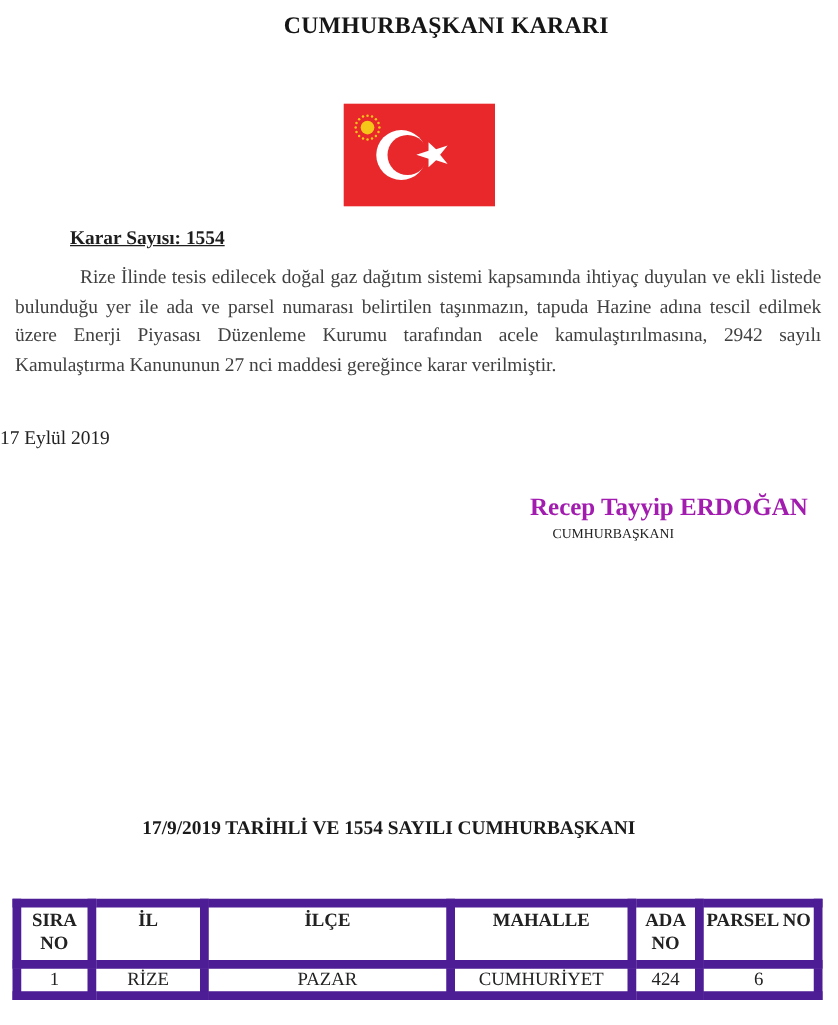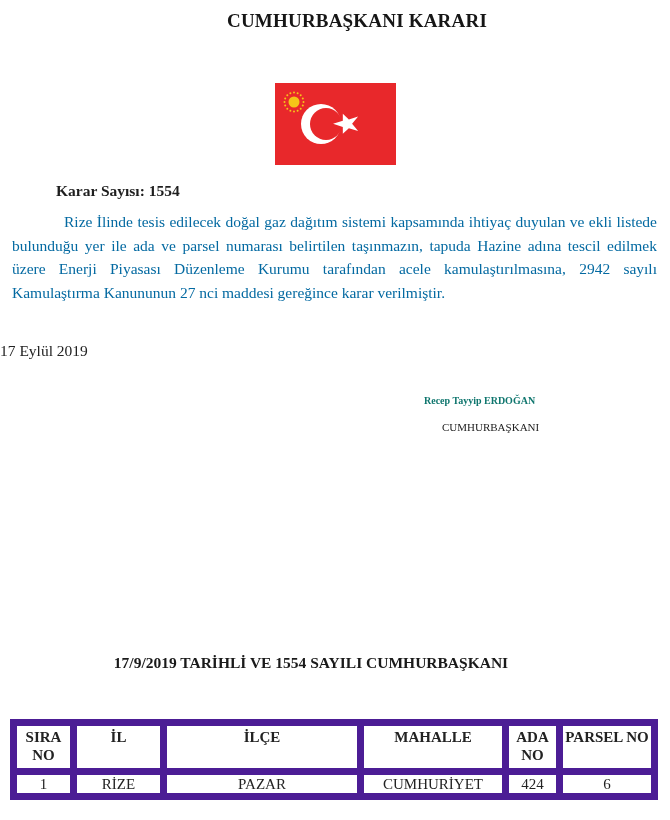--- a/index.html
+++ b/index.html
@@ -28,41 +28,42 @@
     .flag {
       left: 275px; top: 83px;
       width: 121px; height: 82px;
       background: #e8282b;
     }
     .decision-number {
       left: 56px; top: 182px;
       font-weight: bold;
       font-size: 15.5px;
       color: #1e1e1e;
+      text-decoration: underline;
     }
     .body-text {
       left: 12px; top: 210px;
       width: 645px;
       font-size: 15.5px;
       line-height: 23.5px;
       text-align: justify;
       text-indent: 52px;
-      color: #0369a1;
+      color: #404040;
     }
     .date {
       left: 0; width: 670px; top: 342px;
       text-align: left;
       font-size: 15.5px;
       color: #222;
     }
     .signer-name {
       left: 424px; top: 395px;
       font-weight: bold;
-      font-size: 10px;
-      color: #0f766e;
+      font-size: 20px;
+      color: #a21caf;
     }
     .signer-title {
       left: 442px; top: 421px;
       font-size: 11px;
       color: #222;
     }
     .annex-title {
       left: 0; width: 622px; top: 651px;
       text-align: center;
       font-weight: bold;

